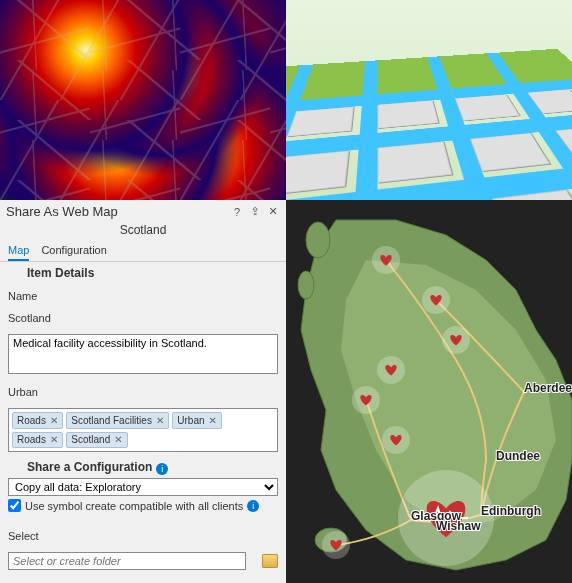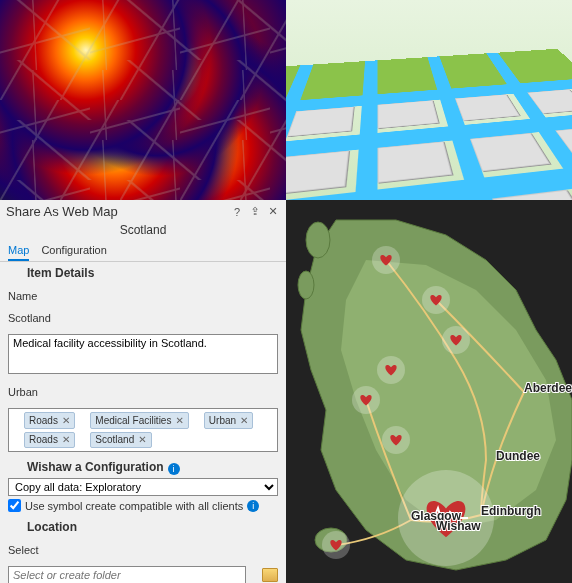--- a/index.html
+++ b/index.html
@@ -48,21 +48,21 @@
 .tabs { display: flex; gap: 12px; padding: 2px 8px 0; border-bottom: 1px solid #ccc; }
 .tab { padding: 3px 0; font-size: 11px; cursor: pointer; }
 .tab.active { color: #0078d4; border-bottom: 2px solid #0078d4; font-weight: 500; }
 .section { padding: 4px 8px; }
 .section h3 { font-size: 12px; font-weight: 600; margin-bottom: 4px; padding-left: 19px; }
 .label { font-size: 11px; margin: 10px 0; display: block; }
 .inp { width: 100%; border: 1px solid #888; padding: 2px 4px; font-size: 11px; background: #fff; }
 .inp.err { border-bottom: 1px solid #c00; text-decoration: underline wavy #c00; }
 .txtarea { width: 100%; height: 40px; border: 1px solid #888; padding: 2px 4px; font-size: 11px; resize: none; background: #fff; }
 .tagbox { border: 1px solid #888; background: #fff; padding: 3px; display: flex; flex-wrap: wrap; gap: 3px; min-height: 44px; }
-.tag { background: #d6e4f0; border: 1px solid #a8c0d8; border-radius: 2px; padding: 1px 4px; font-size: 10px; display: inline-flex; align-items: center; gap: 4px; margin-left: 12px; }
+.tag { background: #d6e4f0; border: 1px solid #a8c0d8; border-radius: 2px; padding: 1px 4px; font-size: 10px; display: inline-flex; align-items: center; gap: 4px; }
 .tag .x { cursor: pointer; color: #666; }
 .cfg-row { display: flex; align-items: center; gap: 4px; }
 .info-icon { width: 12px; height: 12px; border-radius: 50%; background: #0078d4; color: #fff; font-size: 9px; display: inline-flex; align-items: center; justify-content: center; }
 .sel { width: 100%; border: 1px solid #888; font-size: 11px; padding: 1px 2px; background: #fff; }
 .chk-row { display: flex; align-items: center; gap: 4px; font-size: 11px; margin-top: 3px; }
 .folder-row { display: flex; gap: 16px; align-items: center; }
 .folder-inp { flex: 1; border: 1px solid #888; padding: 2px 4px; font-size: 11px; background: #fff; color: #888; font-style: italic; }
 .folder-icon { width: 16px; height: 14px; background: linear-gradient(#f9d776,#e0b050); border: 1px solid #c09030; border-radius: 1px; }
 
 
@@ -124,55 +124,54 @@
     <span class="label">Name</span>
     <span class="label">Scotland</span>
     <textarea class="txtarea" style="">Medical facility accessibility in Scotland.</textarea>
     <span class="label">Urban</span>
     <div class="tagbox" id="tagbox">
         <span class="tag">
           <span>Roads</span>
           <span class="x">✕</span>
         </span>
         <span class="tag">
-          <span>Medical Facilities</span>
+          <span>Scotland Facilities</span>
           <span class="x">✕</span>
         </span>
         <span class="tag">
           <span>Urban</span>
           <span class="x">✕</span>
         </span>
         <span class="tag">
           <span>Roads</span>
           <span class="x">✕</span>
         </span>
         <span class="tag">
           <span>Scotland</span>
           <span class="x">✕</span>
         </span>
       </div>
   </div>
 
   <div class="section">
     <div class="cfg-row">
-      <h3>Wishaw a Configuration</h3>
+      <h3>Share a Configuration</h3>
       <span class="info-icon">i</span>
     </div>
     <select class="sel">
       <option>Copy all data: Exploratory</option>
     </select>
     <label class="chk-row">
       <input type="checkbox" checked="" style="">
       <span>Use symbol create compatible with all clients</span>
       <span class="info-icon">i</span>
     </label>
   </div>
 
   <div class="section">
-    <h3>Location</h3>
     <span class="label">Select</span>
     <div class="folder-row">
       <input class="folder-inp" placeholder="Select or create folder" style="">
       <div class="folder-icon"></div>
     </div>
   </div>
 </div>
 
 <div class="scotmap">
   <svg viewBox="0 0 286 383">

